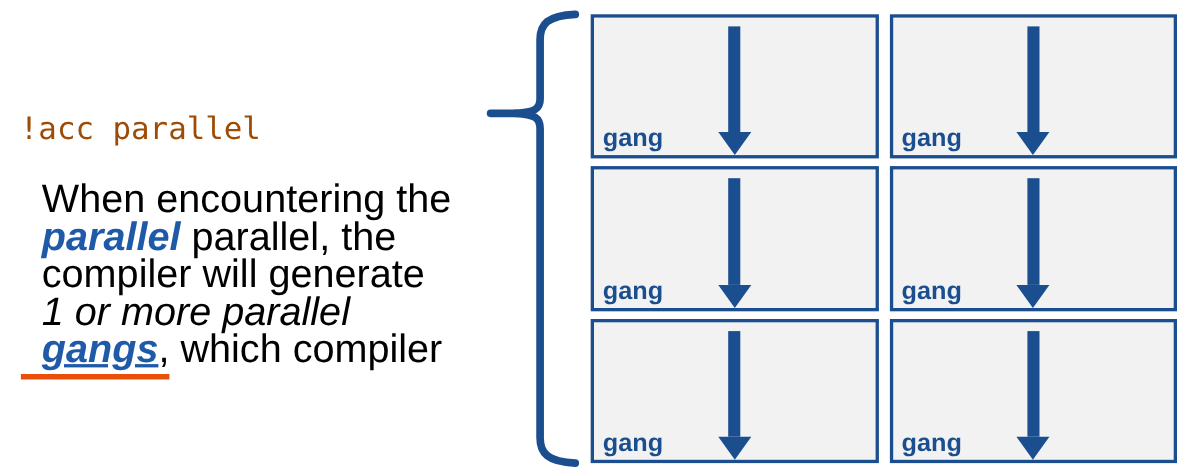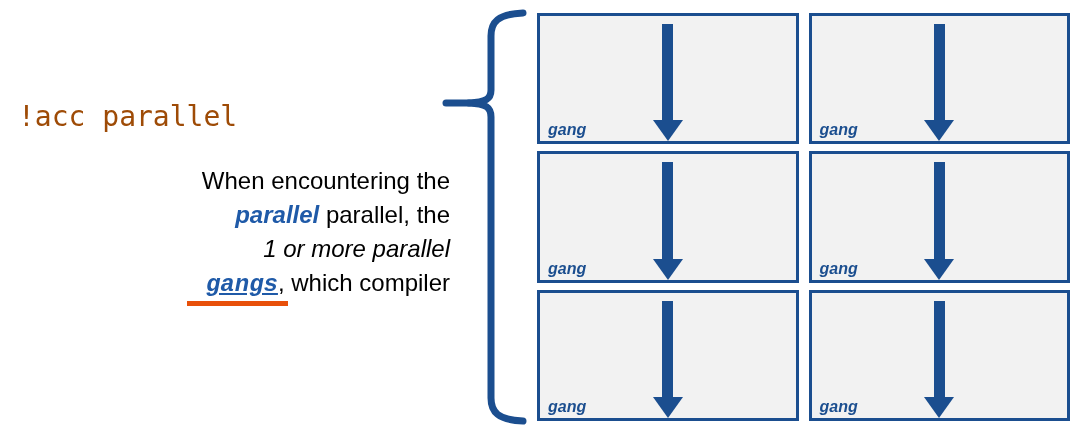--- a/index.html
+++ b/index.html
@@ -24,38 +24,37 @@
     left: 18px; top: 100px;
     font-family: "DejaVu Sans Mono", "Liberation Mono", monospace;
     font-size: 28px;
     color: var(--brown);
     white-space: pre;
   }
 
   .para {
     position: absolute;
     left: 38px; top: 164px; width: 412px;
-    text-align: right;
-    font-size: 24px;
+    text-align: left;
+    font-size: 36px;
     line-height: 34px;
     color: #000000;
   }
   .kw {
     color: var(--link);
     font-weight: bold;
     font-style: italic;
   }
   .it { font-style: italic; }
   .gangs-link {
     text-decoration: underline;
     border-bottom: 5px solid var(--orange);
     padding: 0 10px 3px 19px;
     margin: 0 -10px 0 -19px;
     cursor: pointer;
-    font-family: Liberation Mono, monospace;
   }
 
   .brace-svg {
     position: absolute;
     left: 438px; top: 6px;
     color: var(--dblue);
   }
 
   .gang-grid {
     position: absolute;
@@ -69,22 +68,21 @@
   }
   .gangbox {
     position: relative;
     background: var(--boxbg);
     border: 3px solid var(--dblue);
   }
   .glabel {
     position: absolute;
     left: 8px; bottom: 2px;
     font-weight: bold;
-    font-style: italic;
-    font-size: 16px;
+    font-size: 23px;
     color: var(--dblue);
   }
   .arrow {
     position: absolute;
     left: 50%; transform: translateX(-50%);
     top: 8px; bottom: 0;
     display: flex;
     flex-direction: column;
     align-items: center;
   }
@@ -100,20 +98,23 @@
 <body>
 
 <div class="code">!acc parallel</div>
 
 <div class="para">
   <div>
     <span>When encountering the</span>
   </div>
   <div>
     <span class="kw">parallel</span><span> parallel, the</span>
+  </div>
+  <div>
+    <span>compiler will generate</span>
   </div>
   <div>
     <span class="it">1 or more parallel</span>
   </div>
   <div>
     <span class="kw gangs-link">gangs</span><span>, which compiler</span>
   </div>
 </div>
 
 <svg class="brace-svg" width="92" height="422" viewBox="0 0 92 422" aria-hidden="true">

